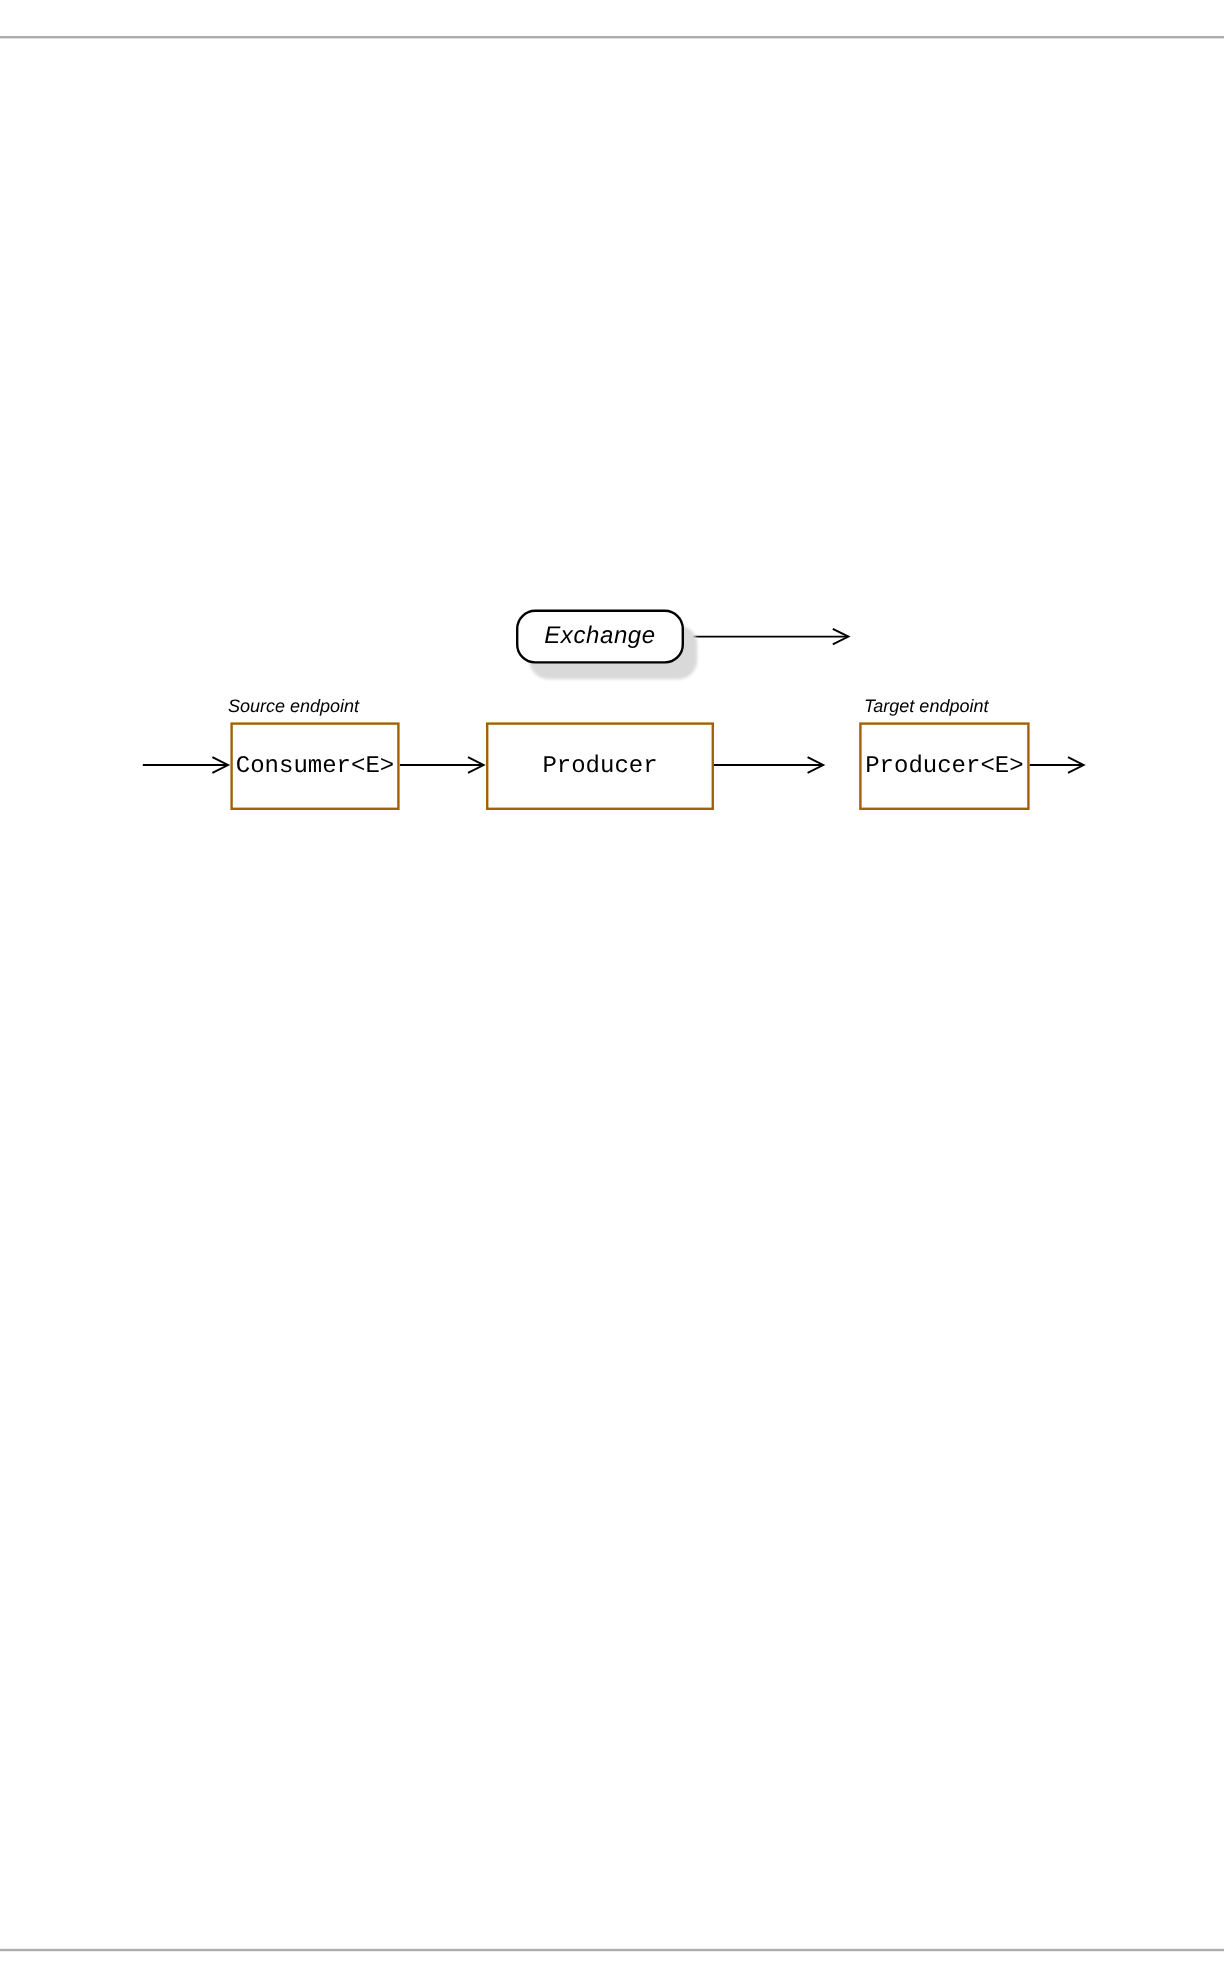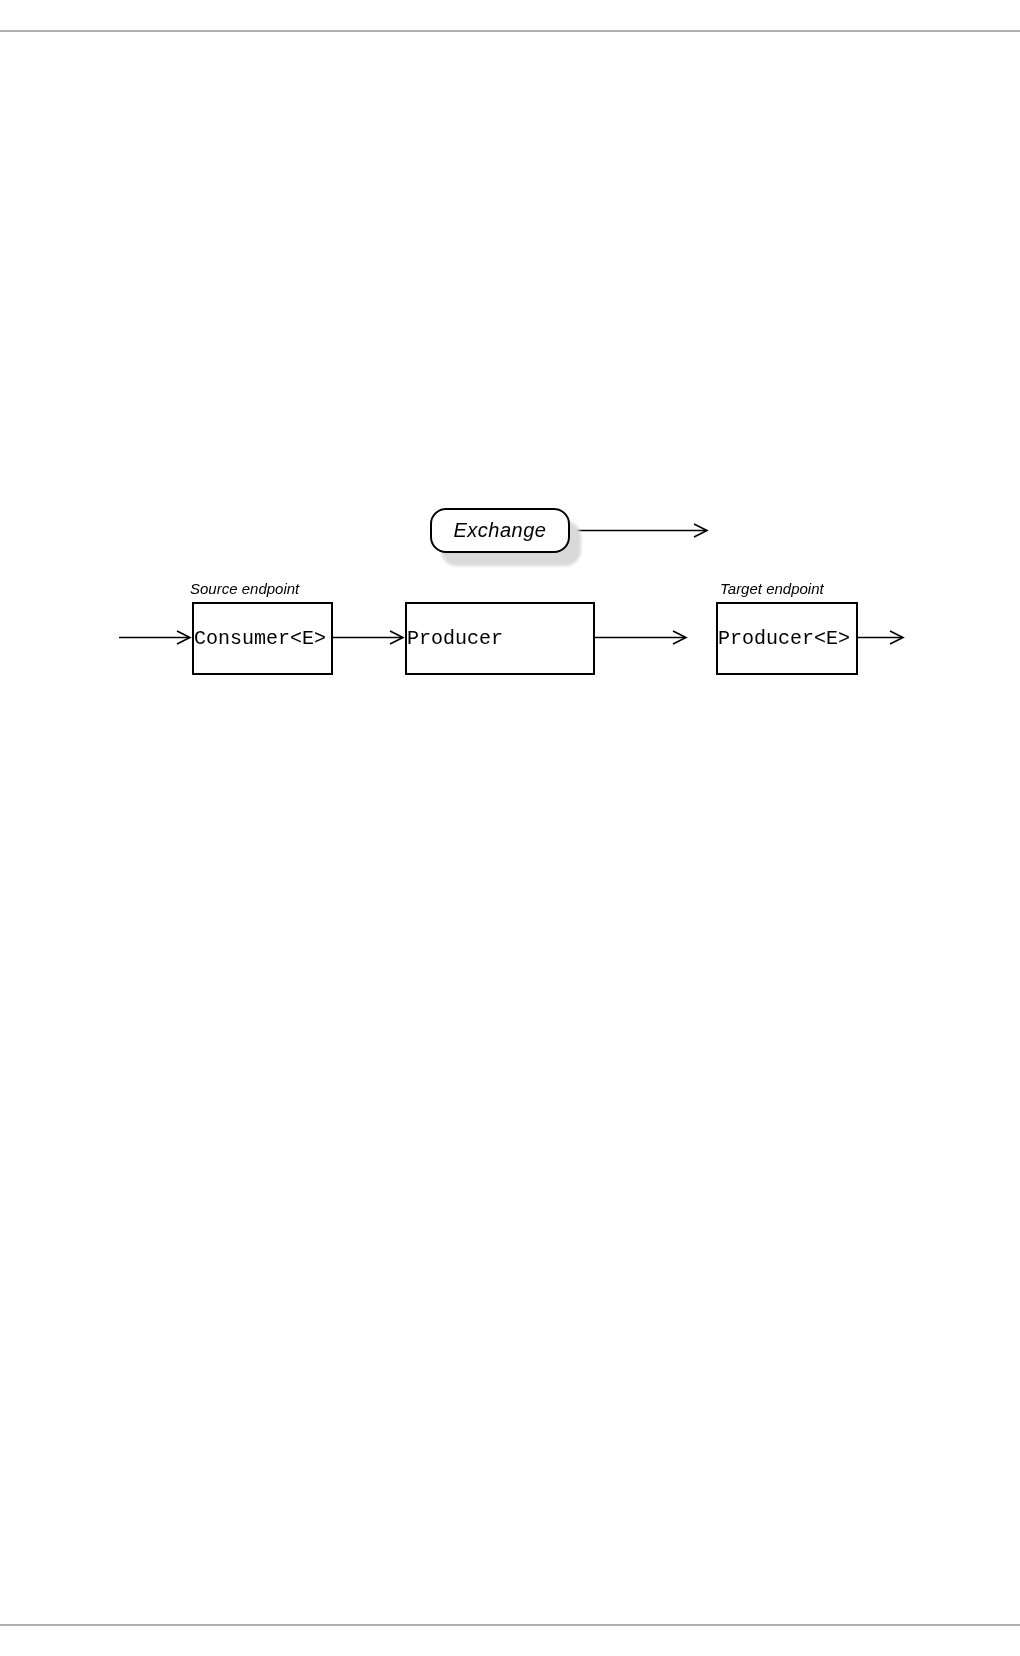--- a/index.html
+++ b/index.html
@@ -76,24 +76,25 @@
     white-space: nowrap;
   }
   .endpoint-label.source { left: 190px; }
   .endpoint-label.target { left: 688px; margin-left: 32px; }
 
   .node {
     position: absolute;
     top: 602px;
     height: 73px;
     box-sizing: border-box;
-    border: 2px solid #000000;
+    border: 2px solid #a16207;
     background: #ffffff;
     display: flex;
     align-items: center;
+    justify-content: center;
     font-family: "Liberation Mono", "DejaVu Sans Mono", monospace;
     font-size: 20px;
     white-space: nowrap;
   }
   .node.consumer  { left: 192px; width: 141px; }
   .node.processor { left: 405px; width: 190px; }
   .node.producer  { left: 688px; width: 142px; margin-left: 28px; }
 </style>
 </head>
 <body>

